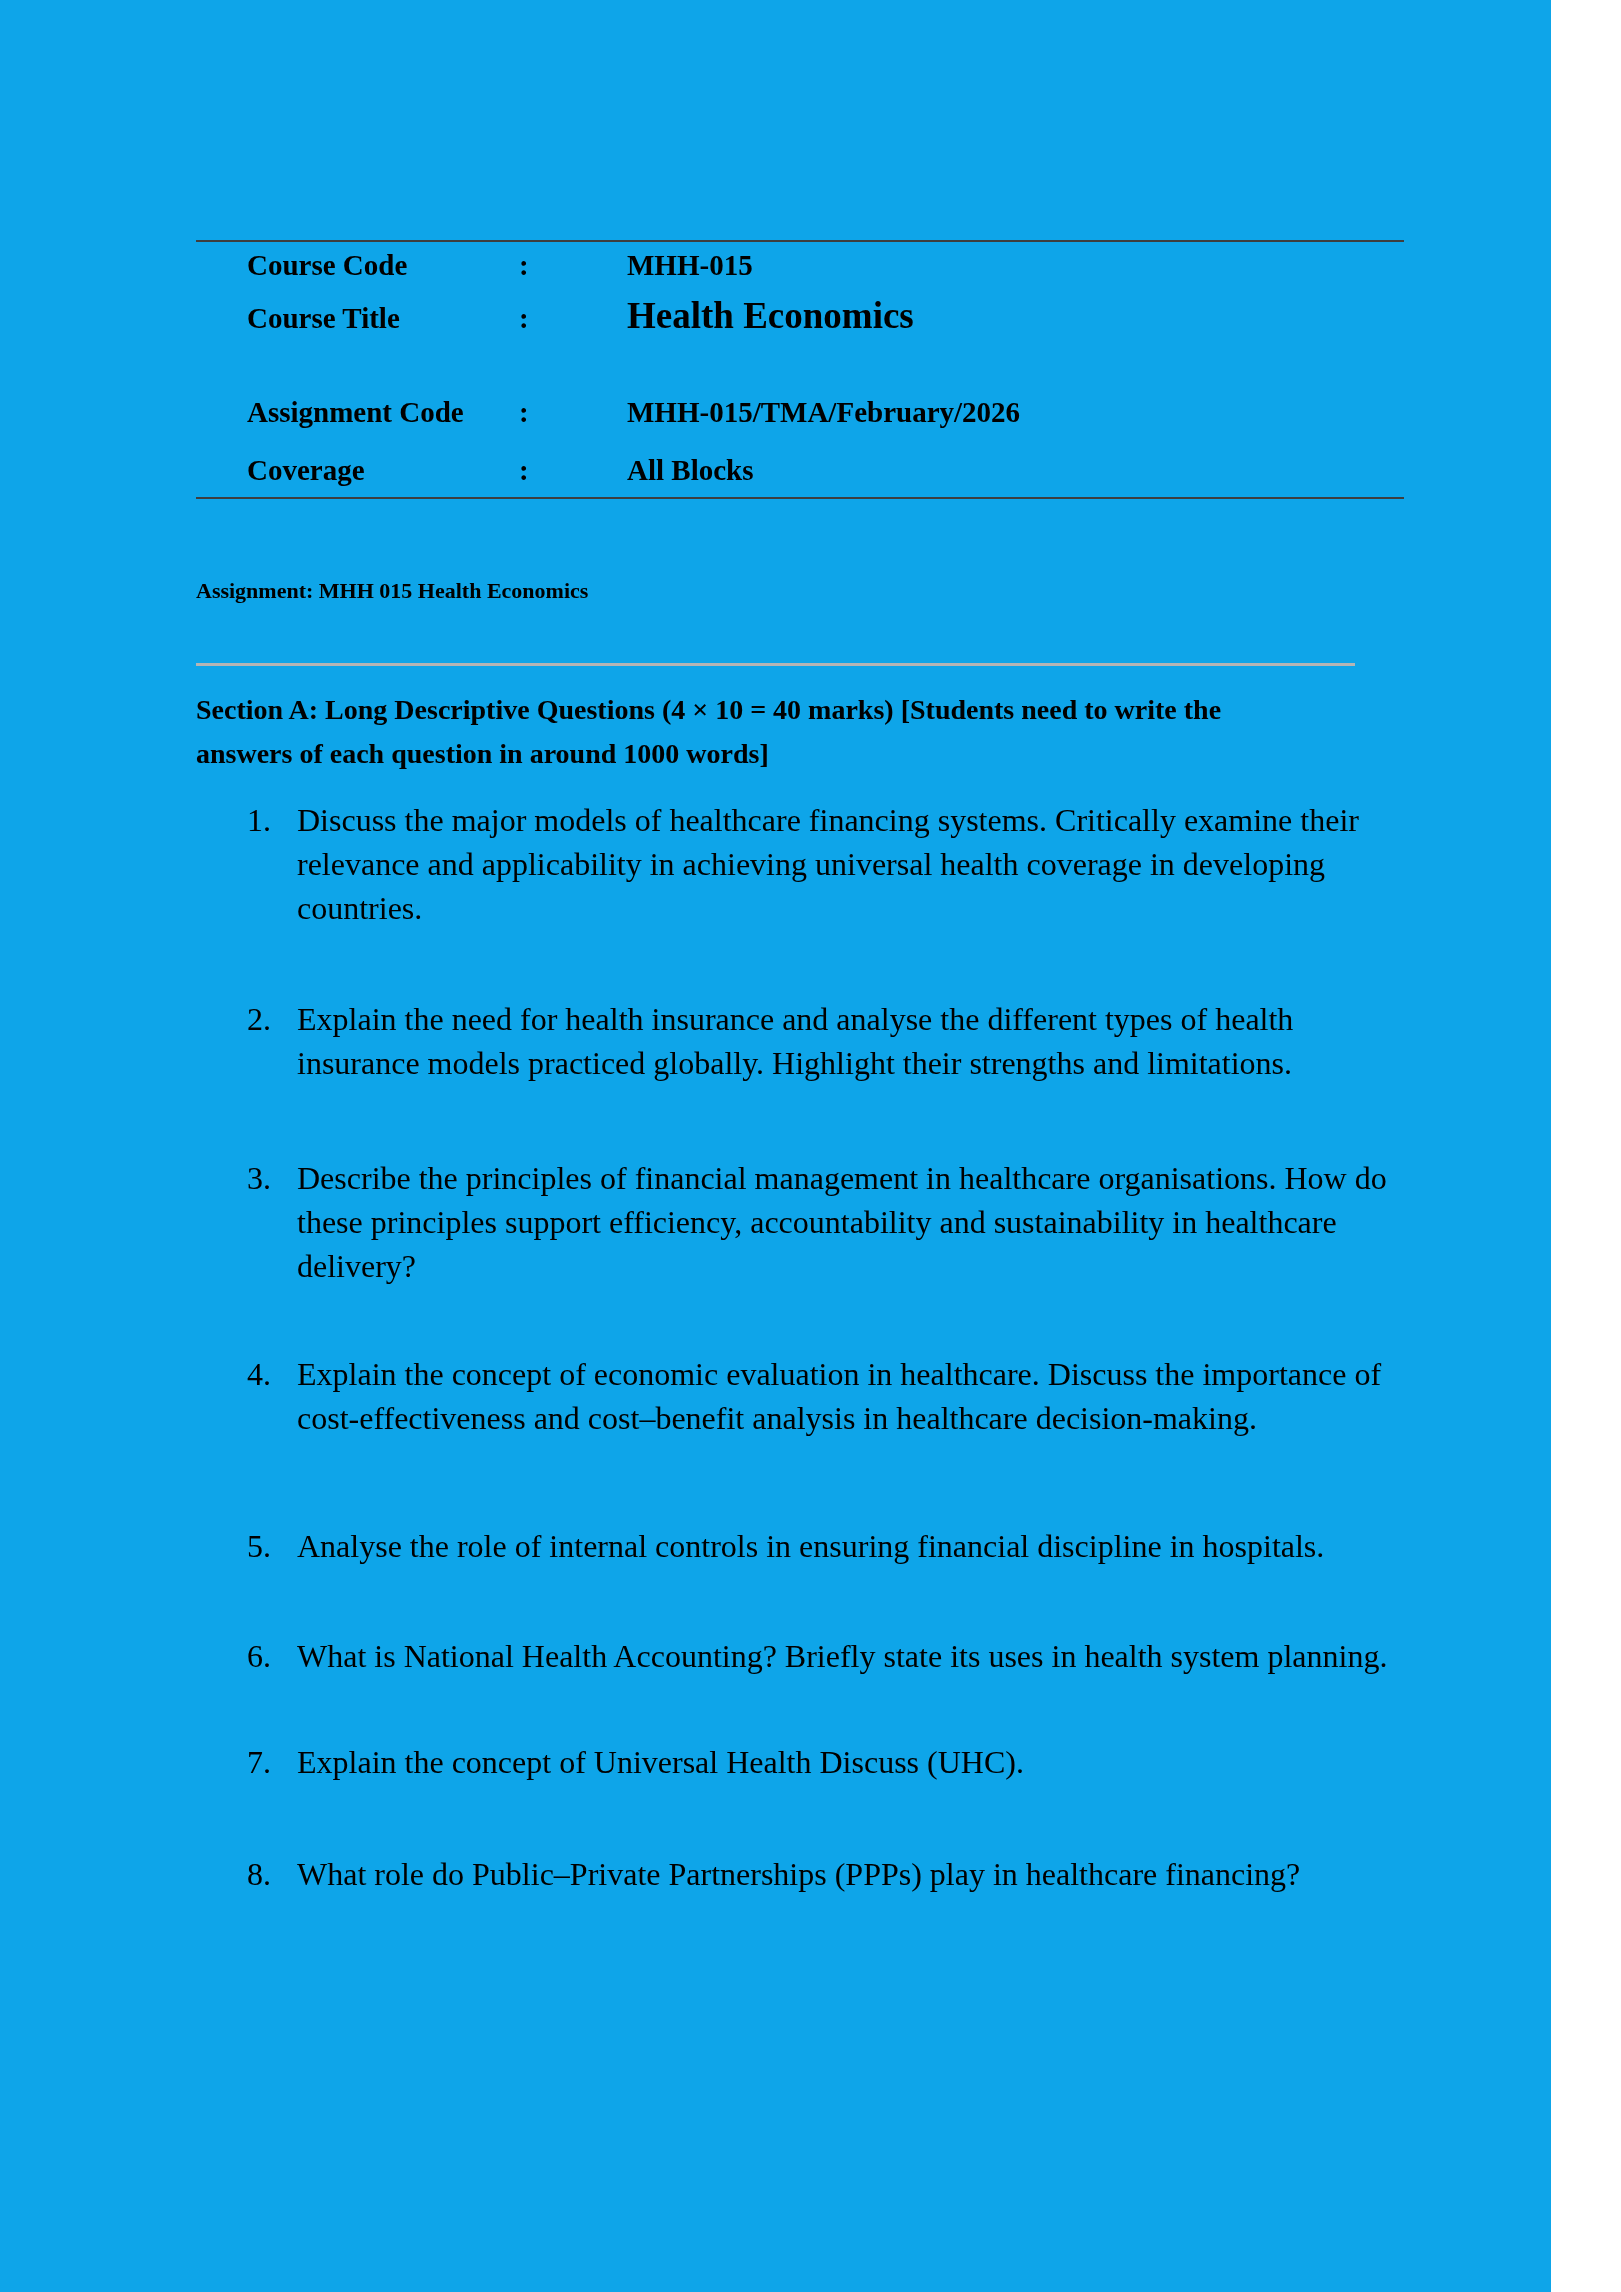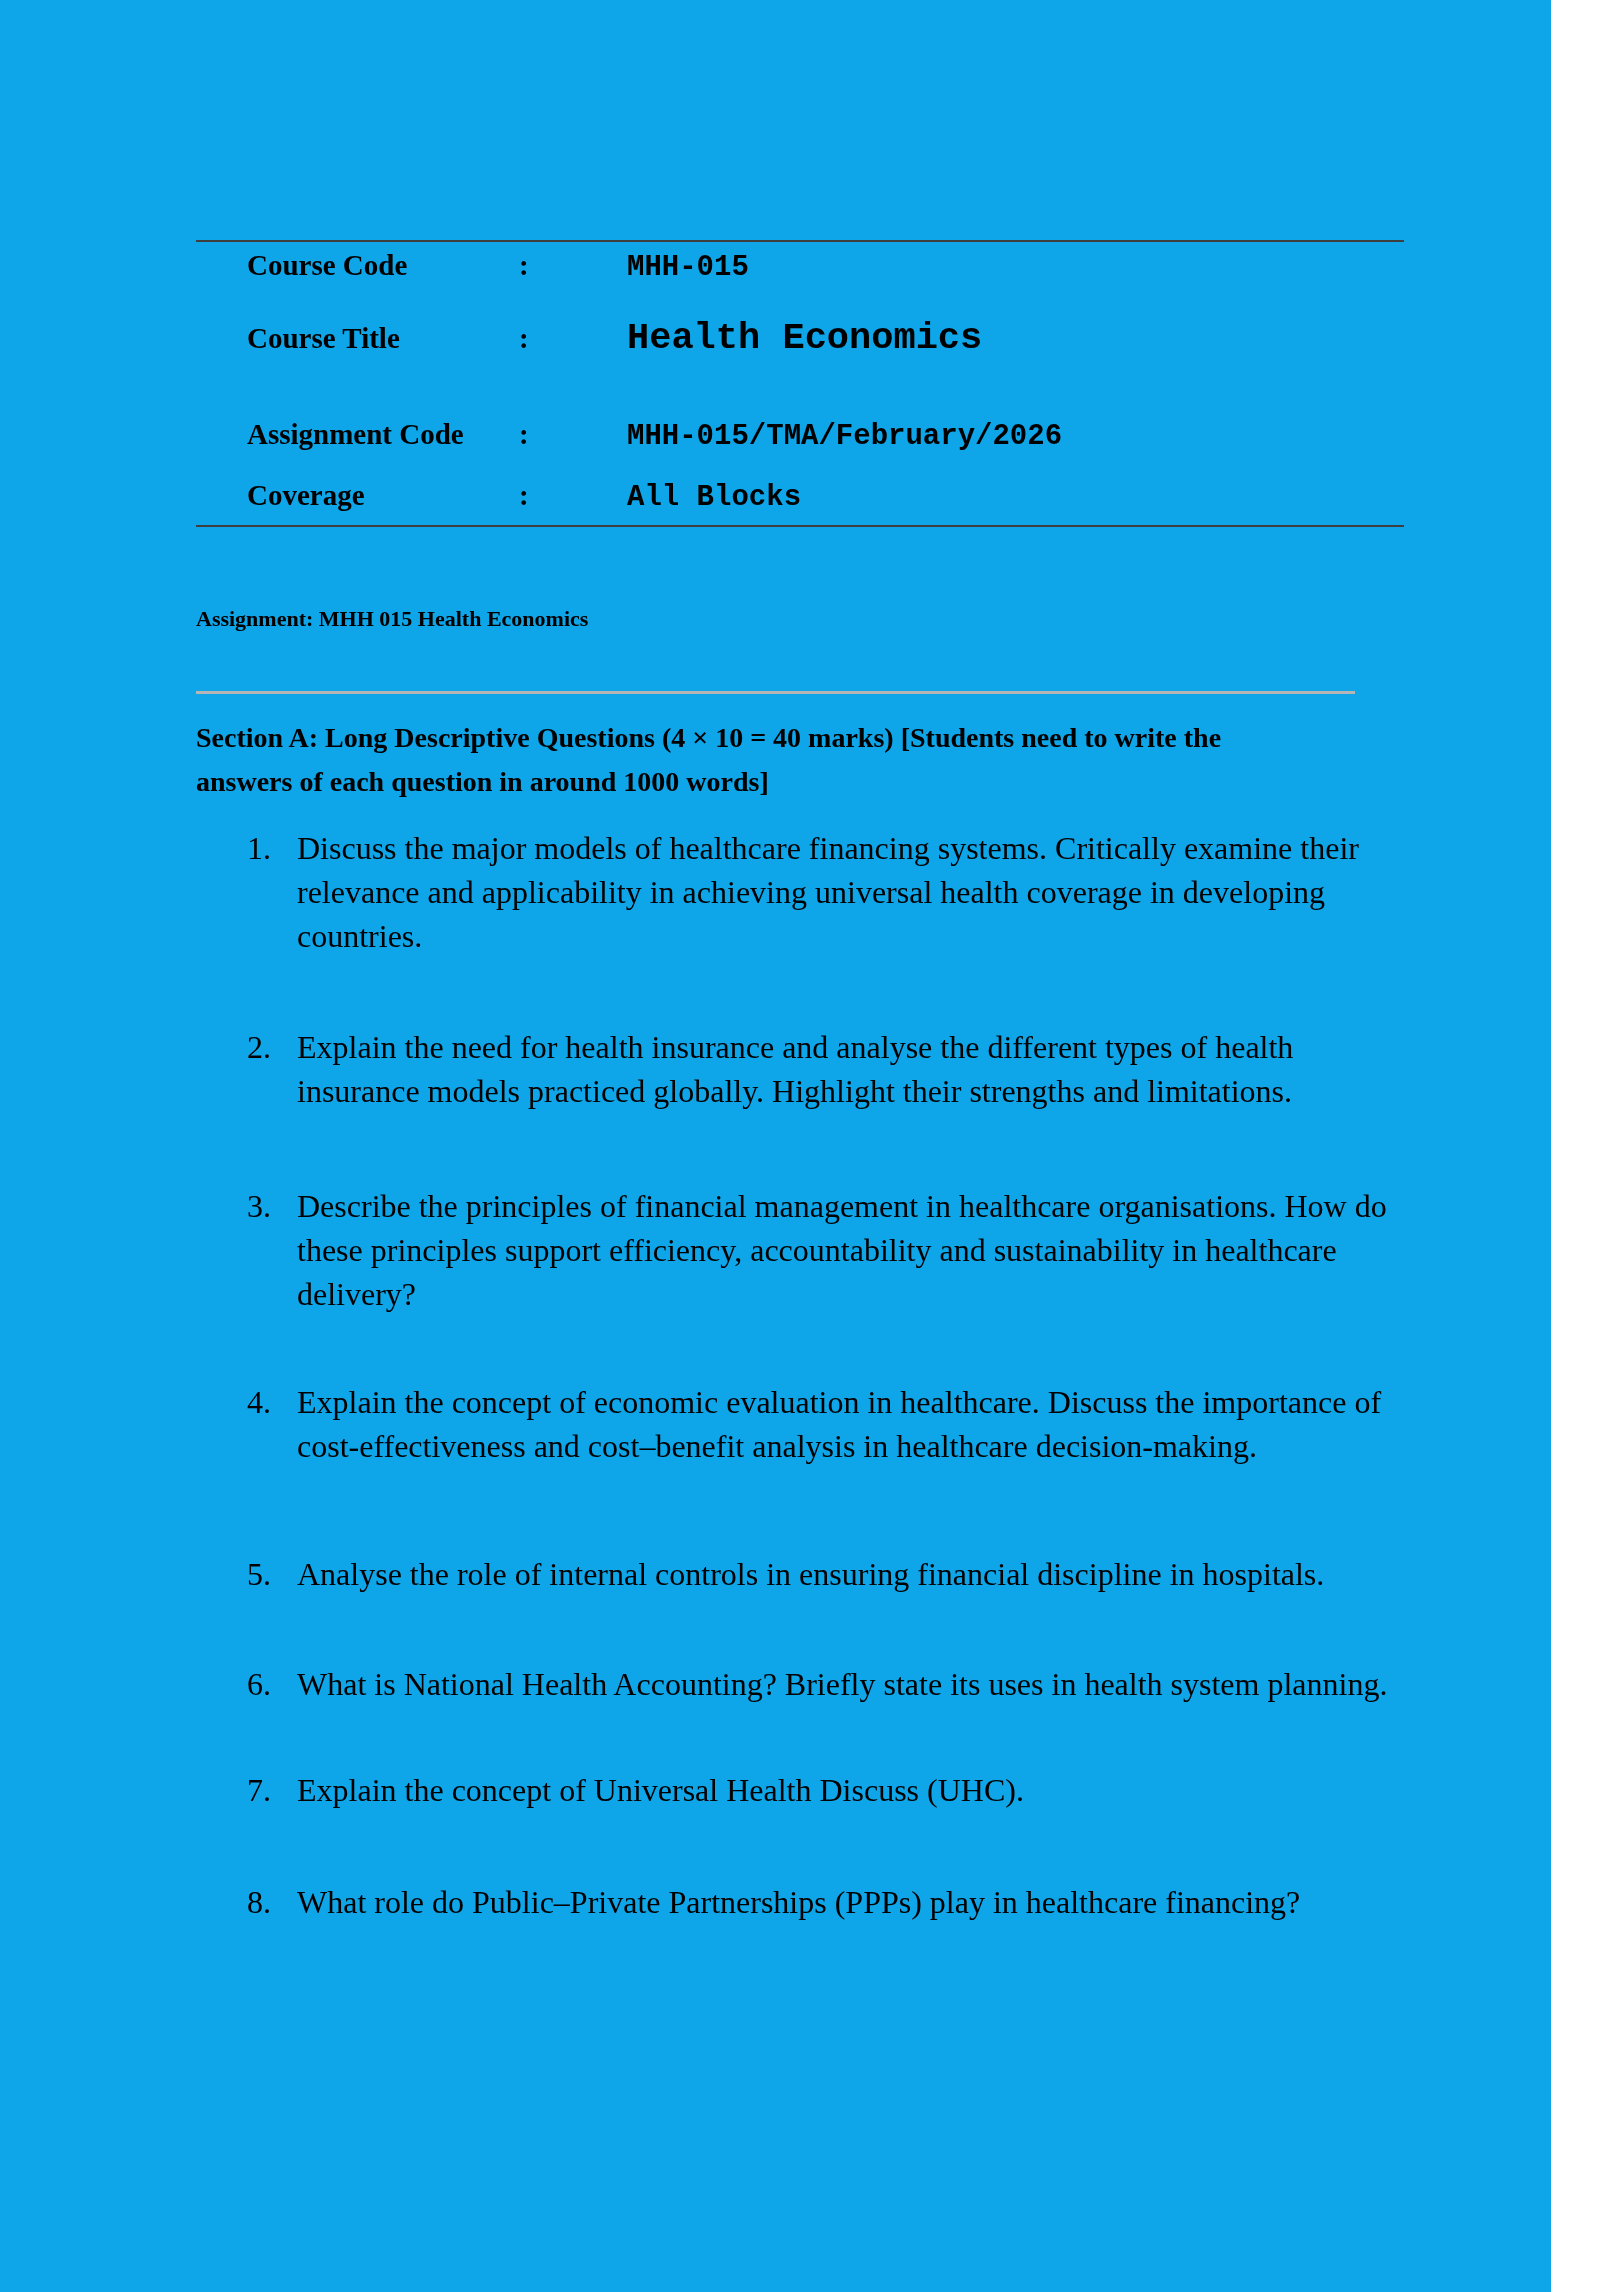--- a/index.html
+++ b/index.html
@@ -30,22 +30,22 @@
     box-sizing: border-box;
   }
   .ht-row {
     display: grid;
     grid-template-columns: 272px 108px 1fr;
     align-items: baseline;
     font-weight: bold;
     font-size: 29px;
     line-height: 1.2;
   }
-  .ht-row .ht-value { font-size: 29px; font-family: Liberation Mono, monospace; }
-  .ht-row.row-course-title { margin-top: 30px; }
+  .ht-row .ht-value { font-size: 29px; }
+  .ht-row.row-course-title { margin-top: 11px; }
   .ht-row.row-course-title .ht-value { font-size: 37px; }
   .ht-row.row-assignment-code { margin-top: 57px; }
   .ht-row.row-coverage { margin-top: 23.5px; }
 
   
   .doc-title {
     margin-top: 71px;
     font-size: 22px;
     font-weight: bold;
     line-height: 41px;

